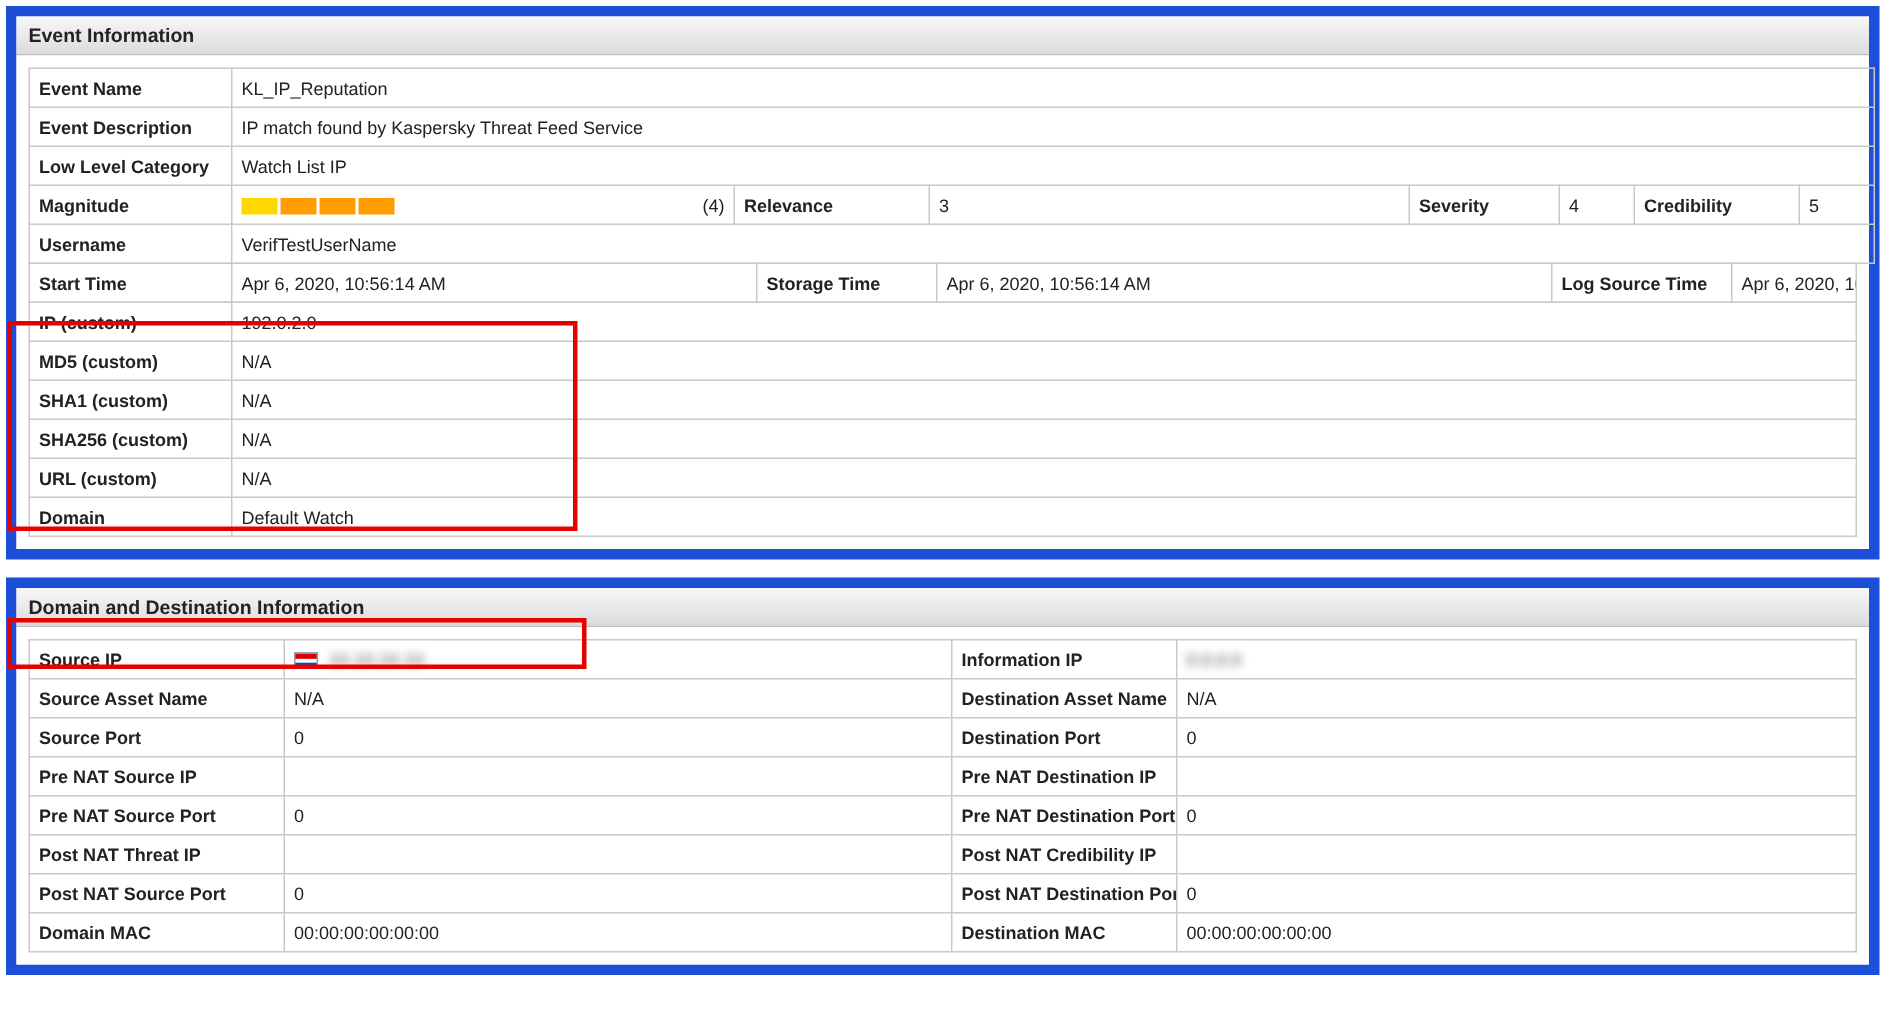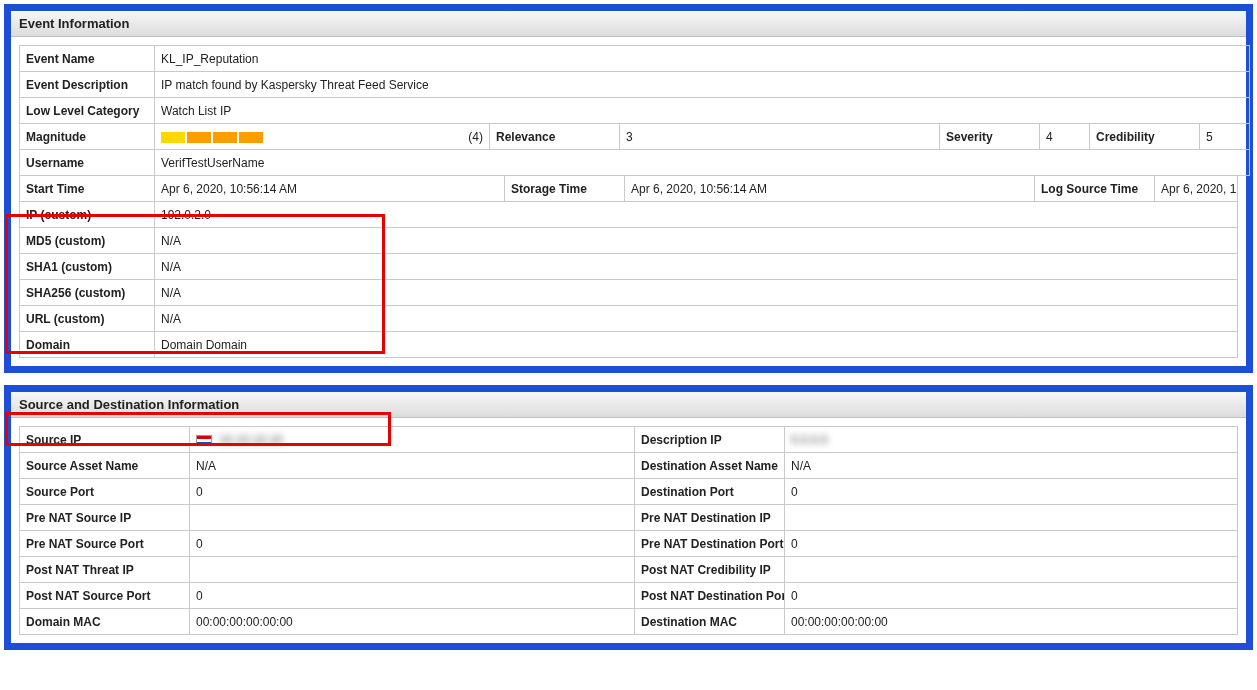--- a/index.html
+++ b/index.html
@@ -168,47 +168,47 @@
       <tr>
         <td class="label">SHA256 (custom)</td>
         <td>N/A</td>
       </tr>
       <tr>
         <td class="label">URL (custom)</td>
         <td>N/A</td>
       </tr>
       <tr>
         <td class="label" style="width:108px">Domain</td>
-        <td>Domain Domain</td>
+        <td>Default Watch</td>
       </tr>
     </tbody>
       </table>
 
     <div class="highlight-box" style="left:-6px; top:177px; width:380px; height:140px;"></div>
   </div>
 </div>
 
 <div class="panel rel">
-  <div class="panel-header">Source and Destination Information</div>
+  <div class="panel-header">Domain and Destination Information</div>
   <div class="panel-body rel">
     <table class="info">
       <colgroup>
         <col style="width:170px">
           <col style="width:445px">
         <col style="width:150px">
           <col>
       </colgroup>
       <tbody>
           <tr>
         <td class="label">Source IP</td>
         <td>
           <span class="flag"></span>
           <span class="blur">10.10.10.10</span>
         </td>
-        <td class="label">Description IP</td>
+        <td class="label">Information IP</td>
         <td>
           <span class="blur">0.0.0.0</span>
         </td>
       </tr>
       <tr>
         <td class="label">Source Asset Name</td>
         <td>N/A</td>
         <td class="label">Destination Asset Name</td>
         <td>N/A</td>
       </tr>

